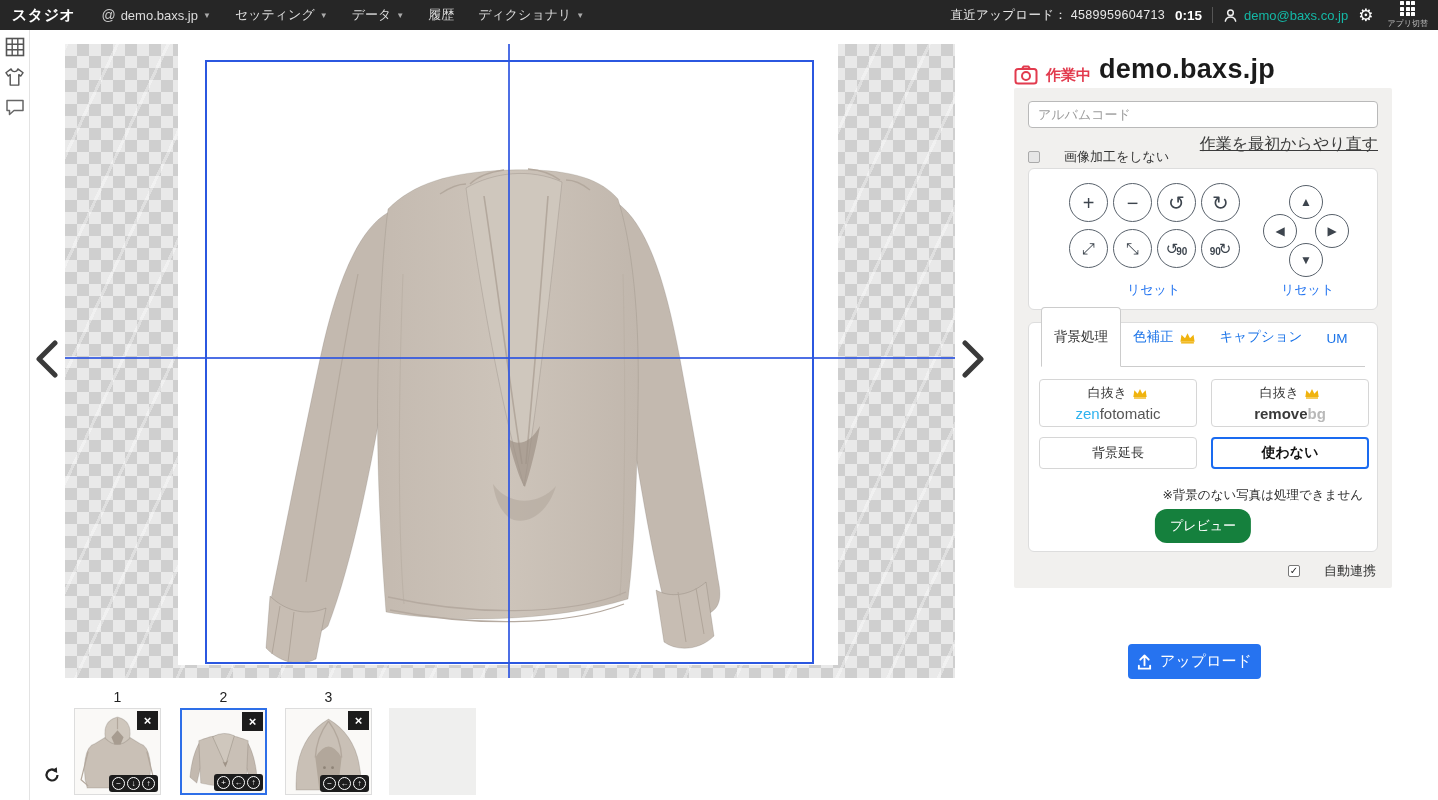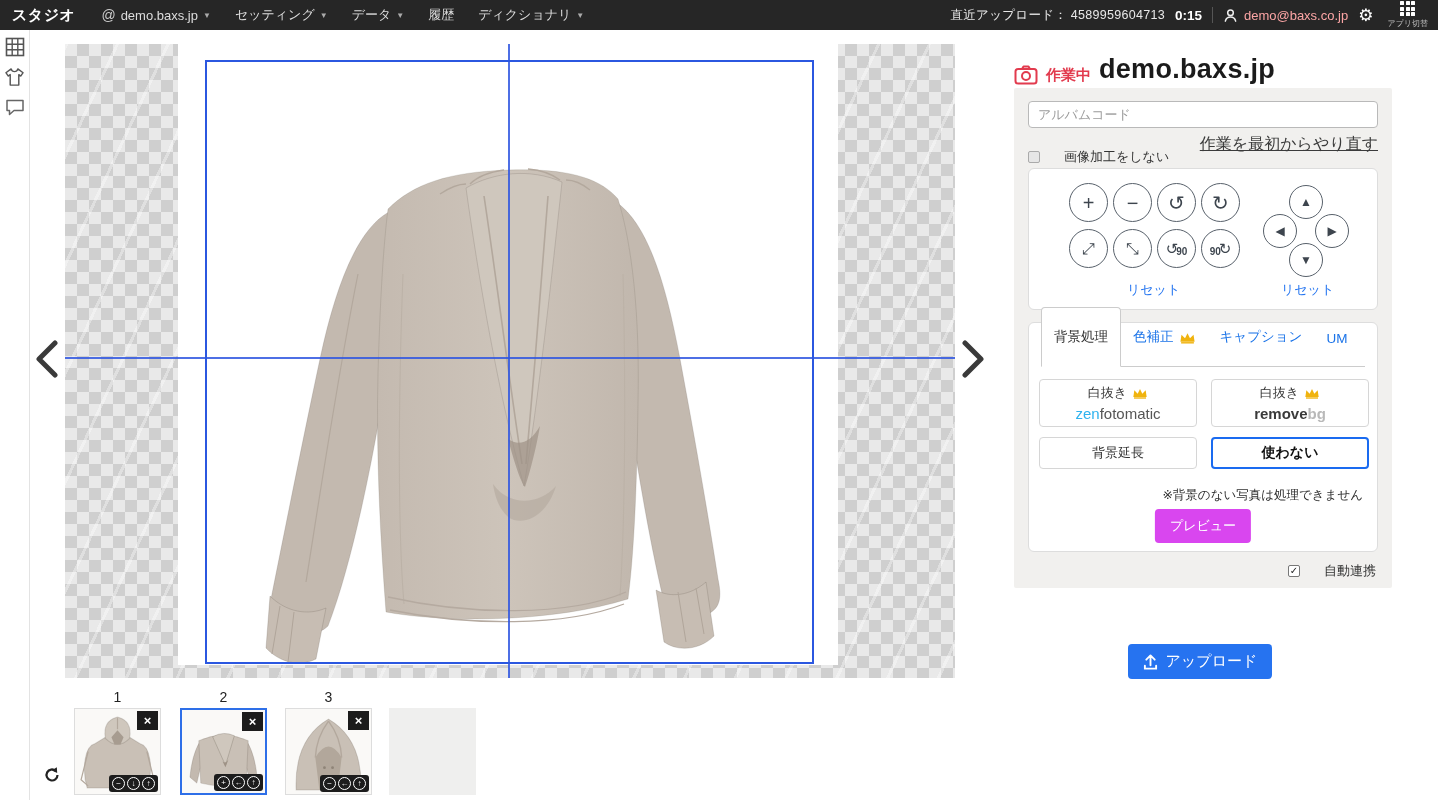--- a/index.html
+++ b/index.html
@@ -10,21 +10,21 @@
   .navbar { position:absolute; top:0; left:0; width:1438px; height:30px; background:#262626; display:flex; align-items:center; color:#ddd; font-size:13px; z-index:30; }
   .nav-brand { font-weight:bold; color:#fff; font-size:15px; margin:0 14px 0 12px; letter-spacing:.5px; }
   .nav-item { display:flex; align-items:center; gap:5px; padding:0 12px; height:30px; cursor:pointer; color:#ddd; }
   .nav-item .at { font-size:14px; color:#ccc; }
   .caret { font-size:8px; color:#aaa; }
   .nav-right { margin-left:auto; display:flex; align-items:center; gap:10px; padding-right:10px; }
   .recent { color:#e8e8e8; font-size:12.5px; }
   .recent b { font-weight:normal; letter-spacing:.3px; }
   .timer { color:#fff; font-weight:bold; font-size:13.5px; }
   .vdiv { width:1px; height:16px; background:#555; }
-  .account { display:flex; align-items:flex-end; gap:6px; color:#fca5a5; font-size:13px; cursor:pointer; }
+  .account { display:flex; align-items:flex-end; gap:6px; color:#14b8a6; font-size:13px; cursor:pointer; }
   .gear { font-size:17px; color:#fff; cursor:pointer; line-height:1; }
   .appswitch { display:flex; flex-direction:column; align-items:center; cursor:pointer; margin-left:4px; }
   .grid9 { display:grid; grid-template-columns:repeat(3,4px); grid-template-rows:repeat(3,4px); gap:1.5px; }
   .grid9 span { background:#fff; border-radius:.5px; }
   .appswitch .lbl { color:#bbb; font-size:8px; margin-top:2px; }
 
   
   .side { position:absolute; top:30px; left:0; width:30px; height:770px; background:#fff; border-right:1px solid #e3e3e3; display:flex; flex-direction:column; align-items:center; padding-top:6px; gap:8px; z-index:20; }
   .side .tool { width:22px; height:22px; display:flex; align-items:center; justify-content:center; cursor:pointer; }
 
@@ -70,24 +70,24 @@
   .tab { font-size:13.5px; padding:20px 12px; cursor:pointer; color:#1a73e8; display:flex; align-items:center; gap:5px; }
   .tab.active { background:#fff; border:1px solid #ccc; border-bottom:1px solid #fff; margin-bottom:-1px; border-radius:4px 4px 0 0; color:#333; }
   .bgbtn { position:absolute; background:#fff; border:1px solid #d6d6d6; border-radius:4px; cursor:pointer; display:flex; flex-direction:column; align-items:center; justify-content:center; }
   .bgbtn .t1 { font-size:13px; color:#333; display:flex; align-items:center; gap:5px; }
   .brand-zen { font-size:15px; margin-top:3px; }
   .brand-zen .b1 { color:#2fb3ef; } .brand-zen .b2 { color:#555; }
   .brand-rb { font-size:15px; font-weight:bold; margin-top:3px; }
   .brand-rb .b1 { color:#3a3a3a; } .brand-rb .b2 { color:#b9b9b9; }
   .bgbtn.sel { border:2.5px solid #1a6bf0; font-weight:bold; }
   .note { position:absolute; right:14px; top:164px; font-size:12.5px; color:#2f2f2f; }
-  .preview-btn { position:absolute; left:50%; transform:translateX(-50%); top:186px; background:#d946ef; color:#fff; border:none; border-radius:4px; font-size:13px; padding:8px 15px; cursor:pointer; font-family:inherit; }
+  .preview-btn { position:absolute; left:50%; transform:translateX(-50%); top:186px; background:#15803d; color:#fff; border:none; border-radius:12px; font-size:13px; padding:8px 15px; cursor:pointer; font-family:inherit; }
   .chk-auto { position:absolute; right:16px; top:474px; }
 
-  .upload-btn { position:absolute; left:1128px; top:644px; width:144px; height:35px; background:#2673f0; color:#fff; border:none; border-radius:4px; font-size:15px; display:flex; align-items:center; justify-content:center; gap:8px; cursor:pointer; font-family:inherit; }
+  .upload-btn { position:absolute; left:1128px; top:644px; width:133px; height:35px; background:#2673f0; color:#fff; border:none; border-radius:4px; font-size:15px; display:flex; align-items:center; justify-content:center; gap:8px; cursor:pointer; font-family:inherit; }
 
   
   .refresh { position:absolute; left:44px; top:767px; width:16px; height:16px; cursor:pointer; }
   .thumb-num { position:absolute; top:689px; width:87px; text-align:center; font-size:14px; color:#222; }
   .thumb { position:absolute; top:708px; width:87px; height:87px; background:#faf9f7; border:1px solid #ddd; cursor:pointer; }
   .thumb.sel { border:2px solid #2e6fe8; }
   .thumb.empty { background:#efefee; border:none; }
   .thumb svg { position:absolute; inset:0; width:100%; height:100%; }
   .thumb .close { position:absolute; top:2px; right:2px; width:21px; height:19px; background:#1c1c1c; color:#fff; font-size:13px; font-weight:bold; display:flex; align-items:center; justify-content:center; cursor:pointer; }
   .tctrl { position:absolute; bottom:2px; right:2px; background:#1c1c1c; border-radius:3px; padding:2px 3px; display:flex; gap:2px; }

